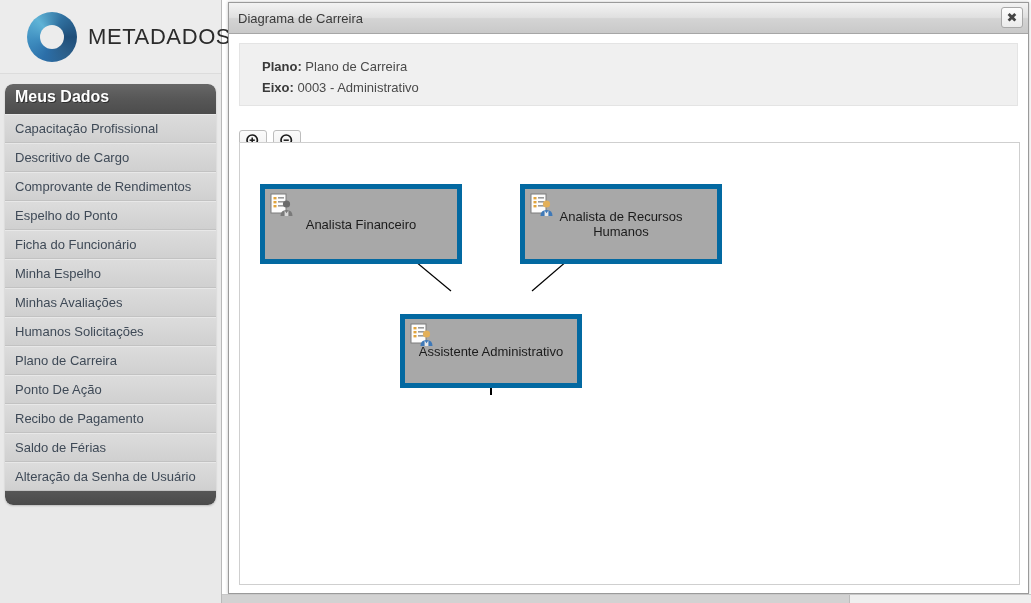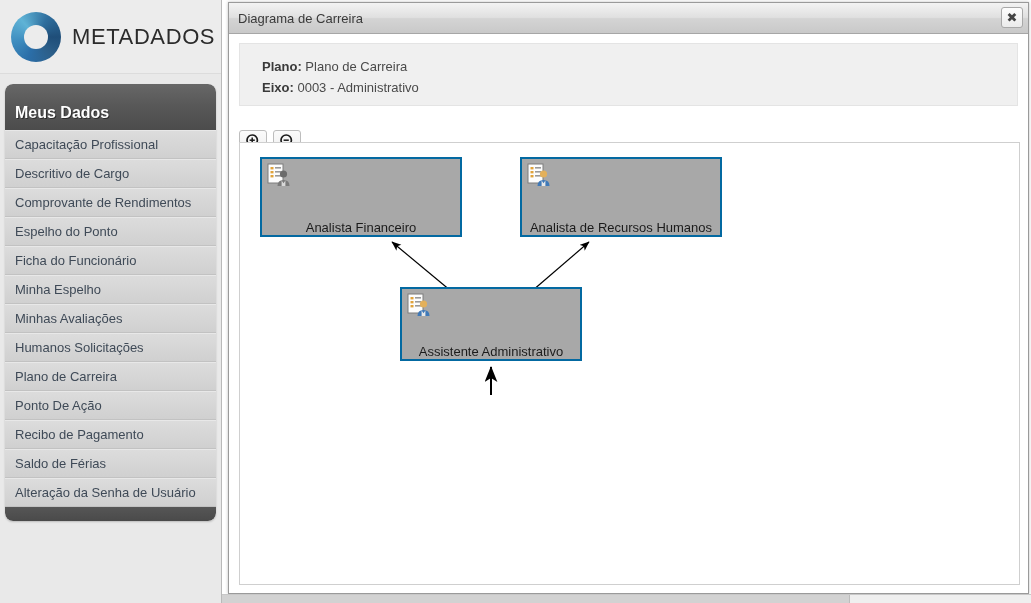--- a/index.html
+++ b/index.html
@@ -17,21 +17,21 @@
   #sidebar {
     position: absolute; left: 0; top: 0;
     width: 222px; height: 603px;
     background: #e9e9e9;
     border-right: 1px solid #b9b9b9;
   }
   .logo-area {
     height: 74px;
     background: #ececec;
     display: flex; align-items: center;
-    padding-left: 11px;
+    padding-left: 27px;
     border-bottom: 1px solid #dcdcdc;
     text-align: center;
   }
   .logo-mark {
     width: 50px; height: 50px; border-radius: 50%;
     background:
       conic-gradient(from 200deg,
         #2b6ea8 0deg, #3f8ec0 60deg, #5fb3d6 120deg,
         #2f6f9e 190deg, #1f4e79 250deg, #2c5f8a 300deg, #2b6ea8 360deg);
     position: relative;
@@ -55,21 +55,21 @@
     background: #d4d4d4;
     border-radius: 8px 8px 8px 8px;
     overflow: hidden;
     box-shadow: 0 1px 2px rgba(0,0,0,.2);
   }
   .menu-header {
     background: linear-gradient(to bottom, #676767 0%, #575757 50%, #4c4c4c 100%);
     color: #ffffff;
     font-size: 16px;
     font-weight: bold;
-    padding: 20px 0 8px 10px;
+    padding: 4px 0 8px 10px;
     text-shadow: 1px 1px 0 rgba(0,0,0,.45);
     border-radius: 8px 8px 0 0;
   }
   .menu-item {
     background: linear-gradient(to bottom, #dcdcdc 0%, #d0d0d0 100%);
     border-bottom: 1px solid #c2c2c2;
     border-top: 1px solid #e8e8e8;
     color: #3f4a57;
     font-size: 13px;
     padding: 6px 0 6px 10px;
@@ -142,22 +142,22 @@
     left: 10px; top: 139px;
     width: 781px; height: 443px;
     background: #ffffff;
     border: 1px solid #cfcfcf;
     overflow: hidden;
   }
   #diagram-svg { position: absolute; left:0; top:0; }
 
   .node {
     position: absolute;
-    border: 2px solid #0369a1;
-    display: flex; align-items: flex-end; justify-content: center;
+    border: 5px solid #0369a1;
+    display: flex; align-items: center; justify-content: center; margin-top: 27px;
   }
   .node-gray { background: #a8a8a8; }
   .node-blue { background: #5a5aee; }
   .node-label {
     font-size: 13px;
     color: #1b1b1b;
     text-align: center;
     pointer-events: none;
     padding: 0 6px;
   }

